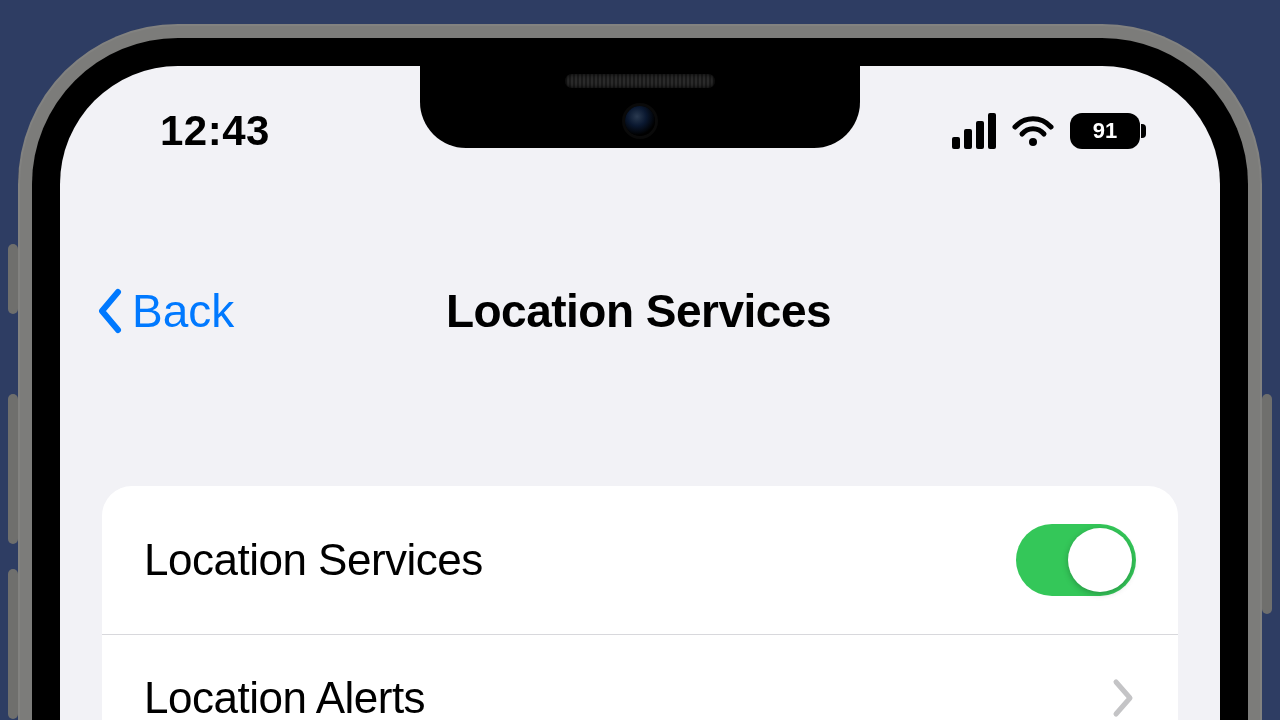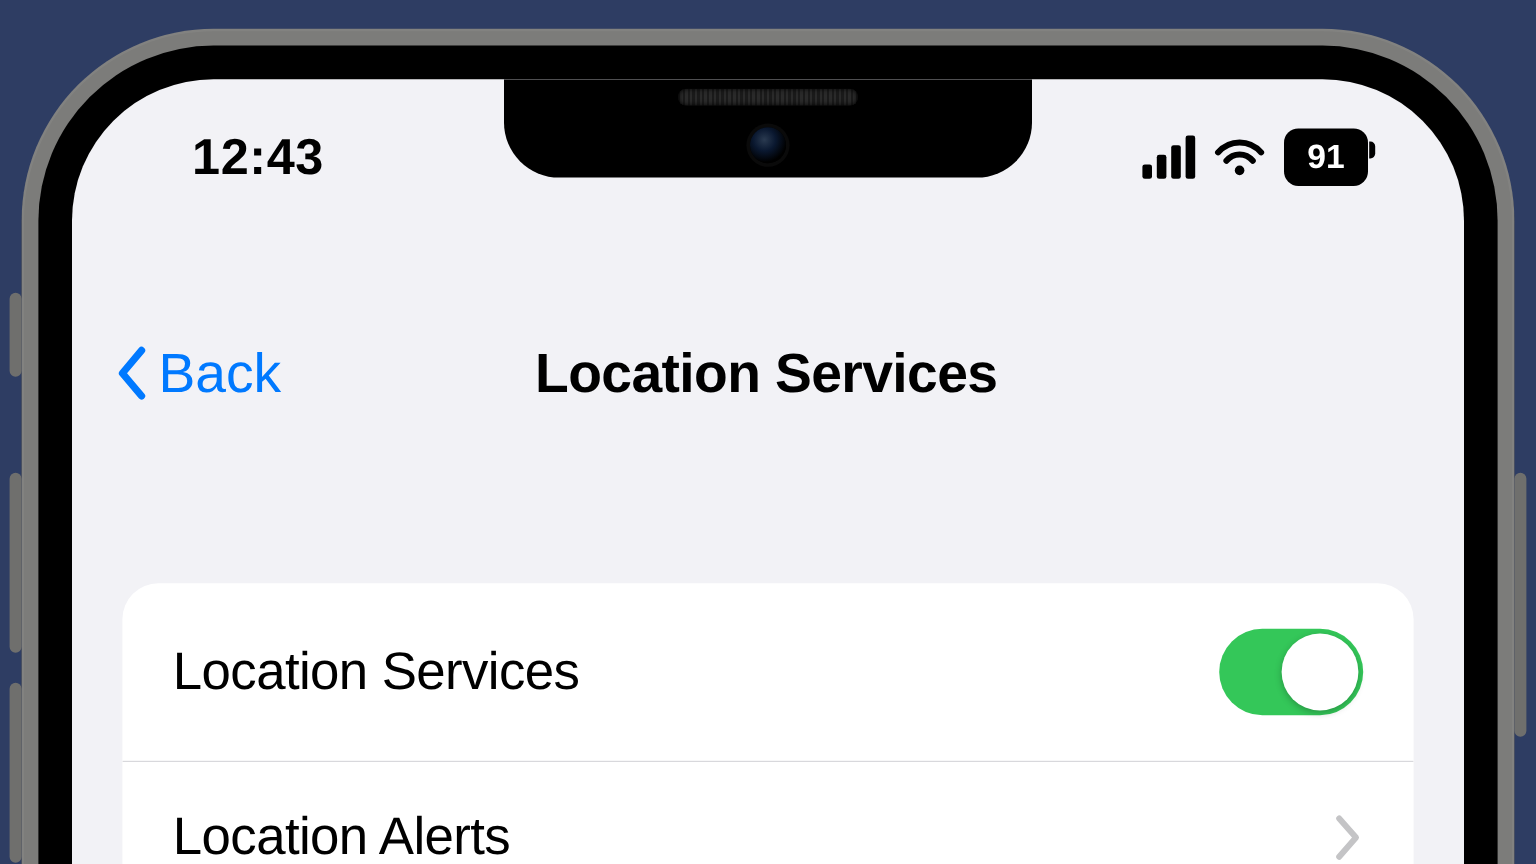--- a/index.html
+++ b/index.html
@@ -118,28 +118,28 @@
   .cell-bars { display: flex; align-items: flex-end; gap: 4px; }
   .cell-bars span { width: 8px; background:#000; border-radius: 2px; }
   .cell-bars span:nth-child(1){height:12px;}
   .cell-bars span:nth-child(2){height:20px;}
   .cell-bars span:nth-child(3){height:28px;}
   .cell-bars span:nth-child(4){height:36px;}
   .wifi-icon { width: 42px; height: 34px; }
   .battery {
     position: relative;
     width: 70px;
-    height: 48px;
+    height: 36px;
     background: #000;
     border-radius: 12px;
     display: flex;
     align-items: center;
     justify-content: center;
     color: #fff;
-    font-size: 28px;
+    font-size: 22px;
     font-weight: 600;
   }
   .battery::after {
     content:"";
     position:absolute;
     right:-6px;
     top:11px;
     width:5px;
     height:14px;
     background:#000;

